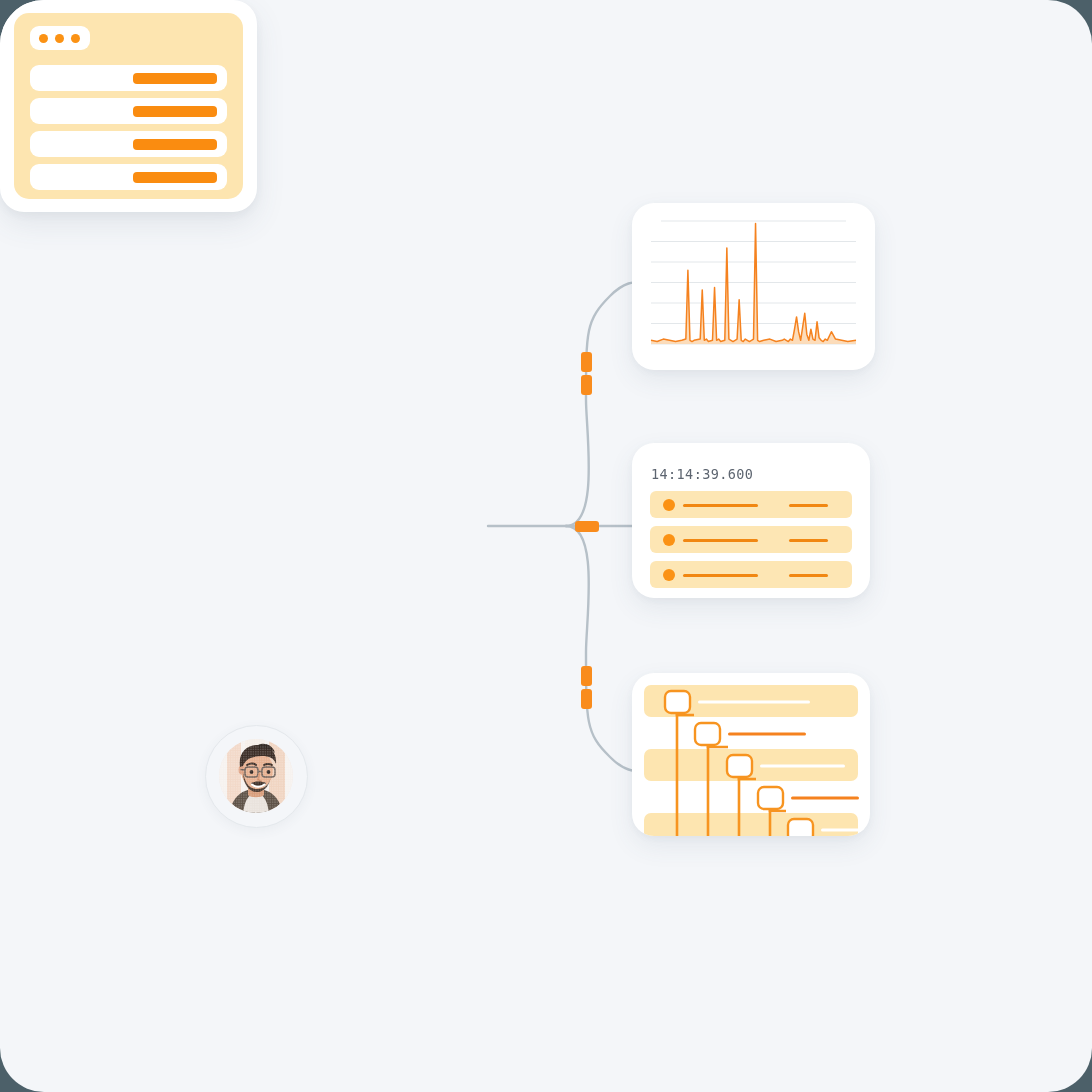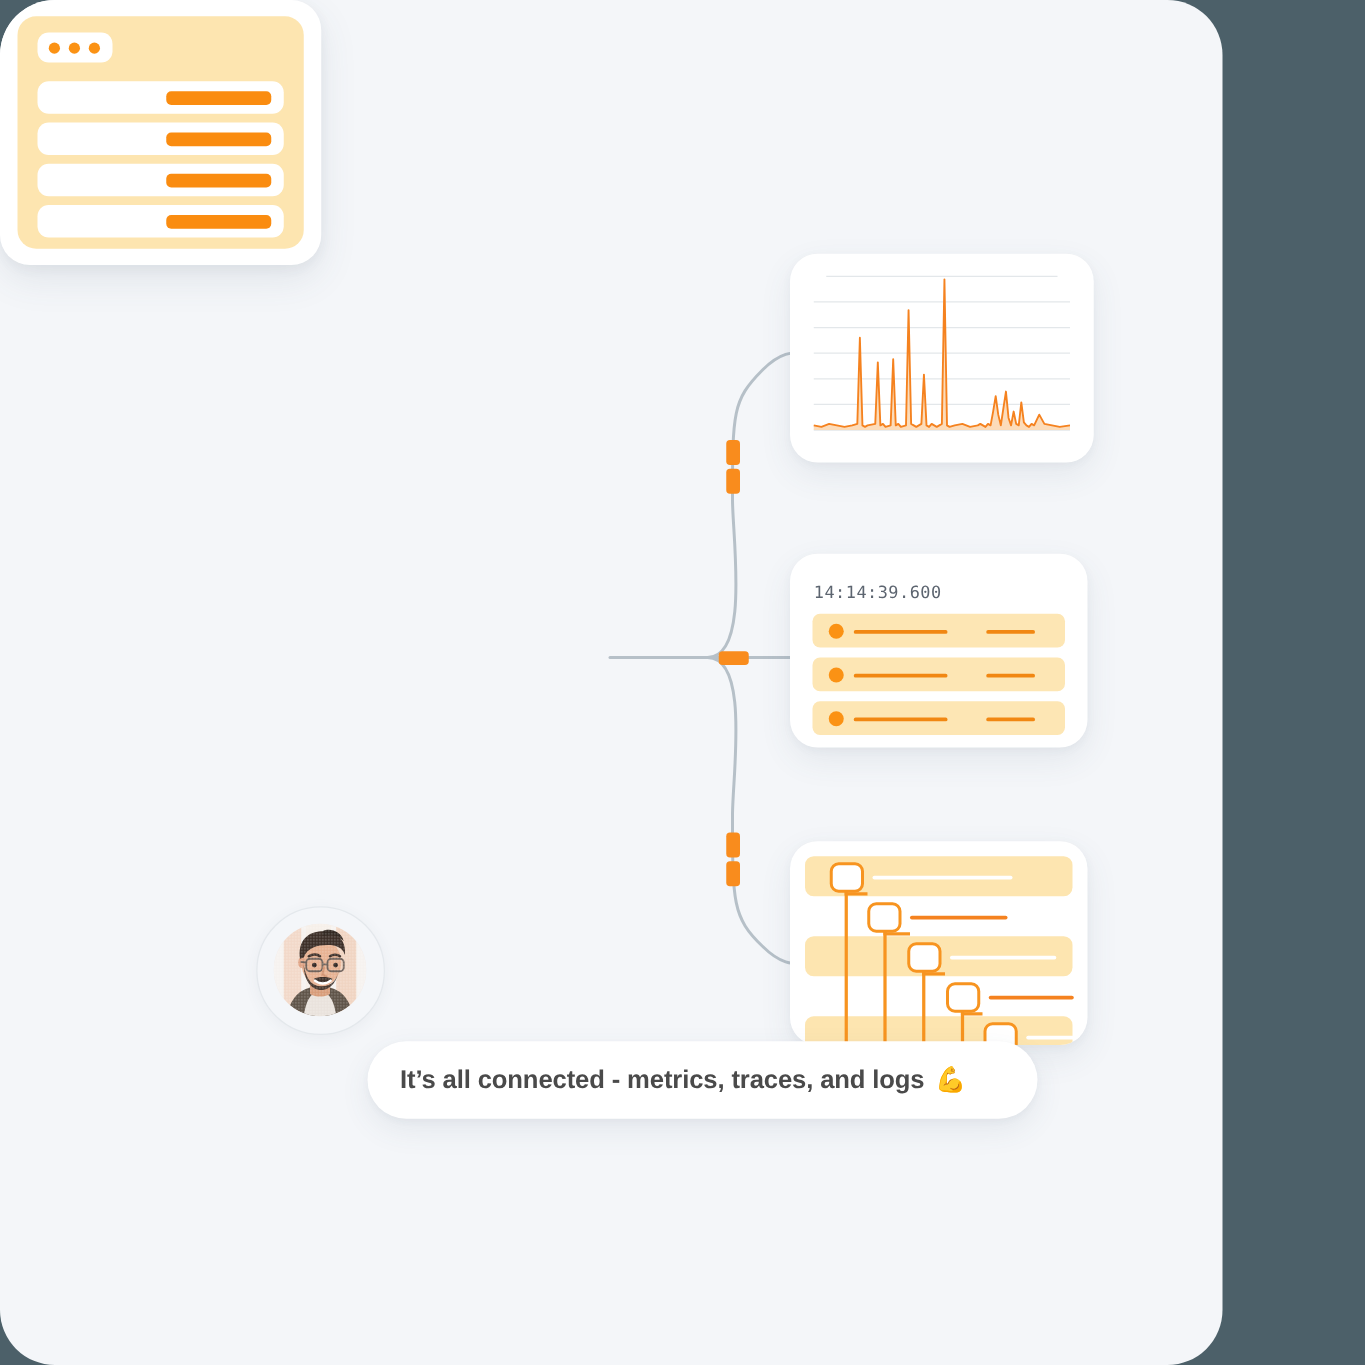--- a/index.html
+++ b/index.html
@@ -9,21 +9,21 @@
   }
   body {
     width: 1092px;
     height: 1092px;
     overflow: hidden;
     font-family: "Liberation Sans", sans-serif;
   }
 
   #stage {
     position: relative;
-    width: 978px;
+    width: 1092px;
     height: 1092px;
     background: #f4f6f9;
     border-radius: 44px;
     overflow: hidden;
   }
 
   
   #connectors {
     position: absolute;
     left: 0; top: 0;
@@ -387,18 +387,14 @@
           <path d="M 24 33 C 24 45 30 53 38 53 C 46 53 52 45 52 34 C 52 44 47 50 38 50 C 30 50 26 44 24 33 Z" fill="#3a2c25" opacity="0.92"></path>
 
           <path d="M 33 45.5 C 36.5 48.5 42 48.5 45.5 45.5" stroke="#ffffff" stroke-width="2" fill="none" stroke-linecap="round"></path>
 
           <rect x="0" y="0" width="74" height="74" fill="url(#dots)"></rect>
         </g>
       </svg>
     </div>
   </div>
 
-  <div id="caption">
-    <span class="txt">It’s all connected - metrics, traces, and logs</span>
-    <span class="emoji">💪</span>
-  </div>
 
 </div>
 
 </body></html>

